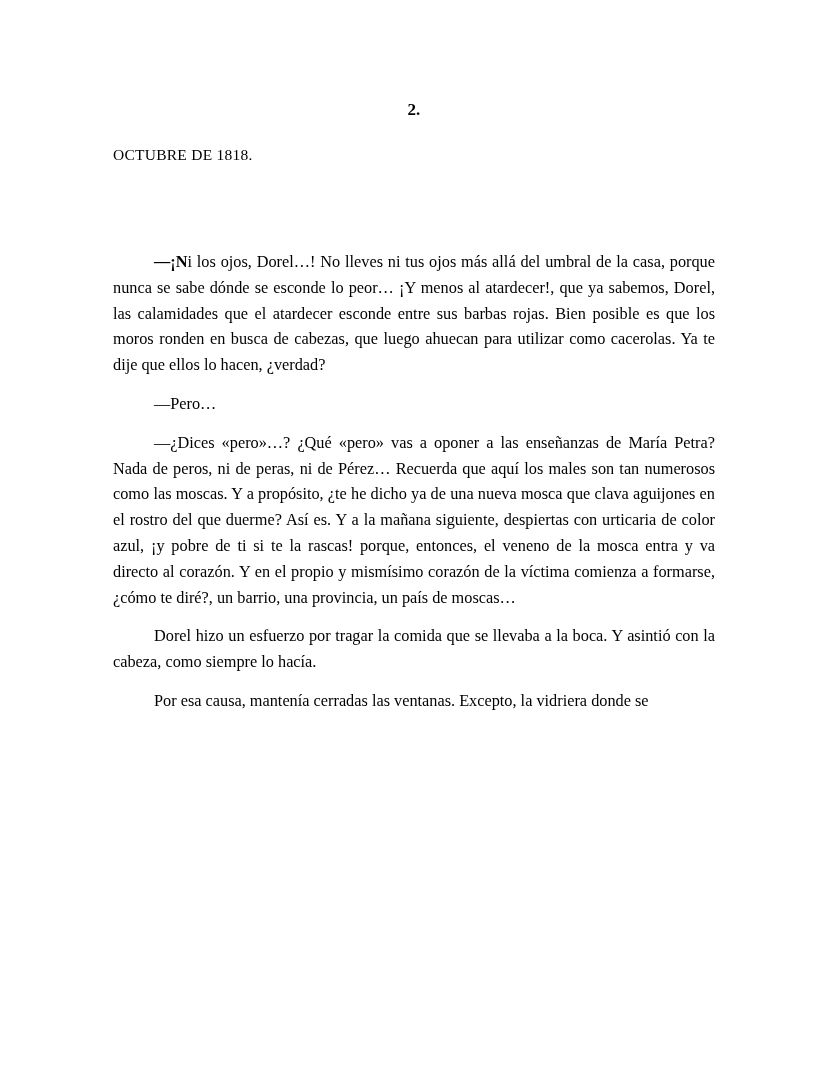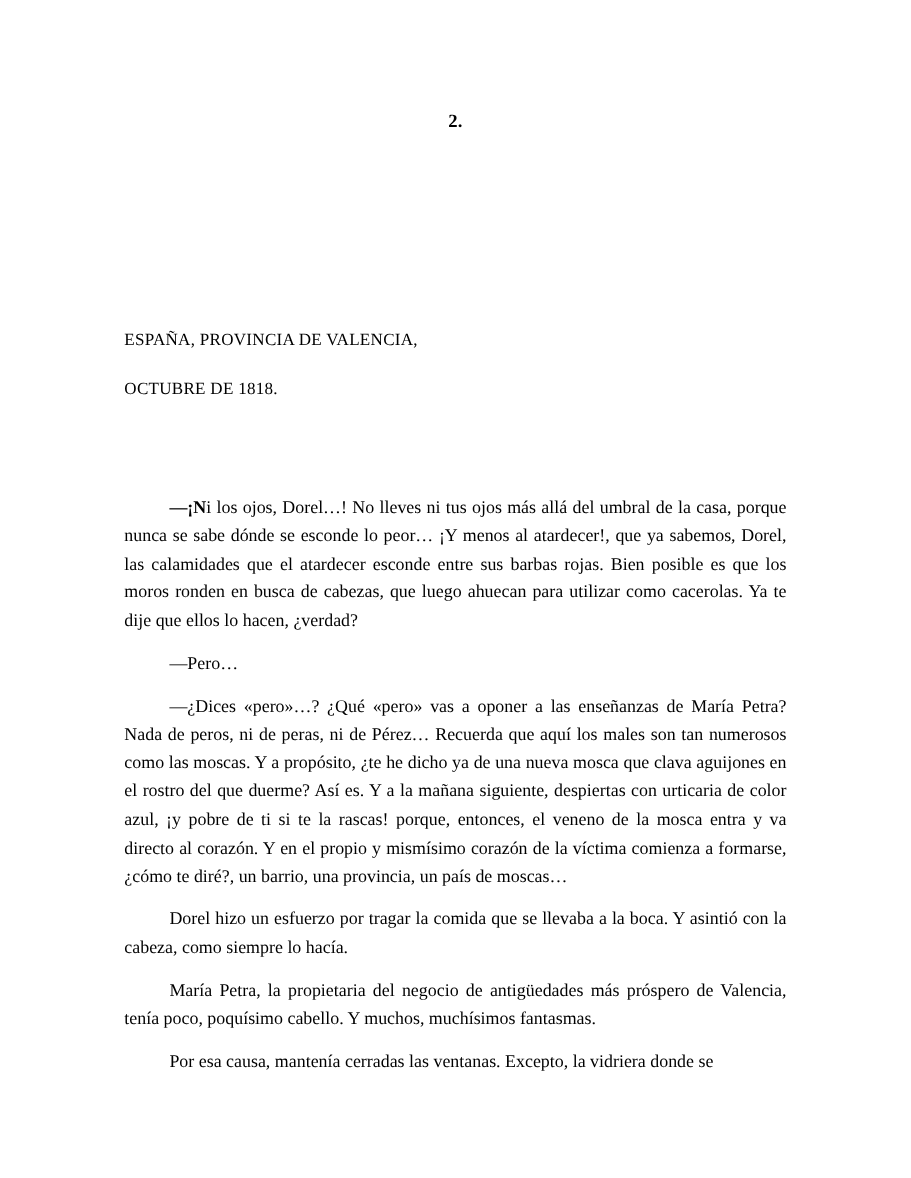--- a/index.html
+++ b/index.html
@@ -64,27 +64,25 @@
   }
 </style>
 </head>
 <body>
 
 <div class="page">
   <div class="content">
 
     <div class="chapter-number">2.</div>
 
-    <div class="place-line">ESPAÑA, PROVINCIA DE VALENCIA,</div>
 
     <div class="date-line">OCTUBRE DE 1818.</div>
 
     <div class="body-block">
       <p class="para"><span class="dropcap">—¡N</span><span>i los ojos, Dorel…! No lleves ni tus ojos más allá del umbral de la casa, porque nunca se sabe dónde se esconde lo peor… ¡Y menos al atardecer!, que ya sabemos, Dorel, las calamidades que el atardecer esconde entre sus barbas rojas. Bien posible es que los moros ronden en busca de cabezas, que luego ahuecan para utilizar como cacerolas. Ya te dije que ellos lo hacen, ¿verdad?</span></p>
       <p class="para"><span>—Pero…</span></p>
       <p class="para"><span>—¿Dices «pero»…? ¿Qué «pero» vas a oponer a las enseñanzas de María Petra? Nada de peros, ni de peras, ni de Pérez… Recuerda que aquí los males son tan numerosos como las moscas. Y a propósito, ¿te he dicho ya de una nueva mosca que clava aguijones en el rostro del que duerme? Así es. Y a la mañana siguiente, despiertas con urticaria de color azul, ¡y pobre de ti si te la rascas! porque, entonces, el veneno de la mosca entra y va directo al corazón. Y en el propio y mismísimo corazón de la víctima comienza a formarse, ¿cómo te diré?, un barrio, una provincia, un país de moscas…</span></p>
       <p class="para"><span>Dorel hizo un esfuerzo por tragar la comida que se llevaba a la boca. Y asintió con la cabeza, como siempre lo hacía.</span></p>
-      <p class="para"><span>María Petra, la propietaria del negocio de antigüedades más próspero de Valencia, tenía poco, poquísimo cabello. Y muchos, muchísimos fantasmas.</span></p>
       <p class="para"><span>Por esa causa, mantenía cerradas las ventanas. Excepto, la vidriera donde se</span></p>
     </div>
 
   </div>
 </div>
 
 </body></html>

